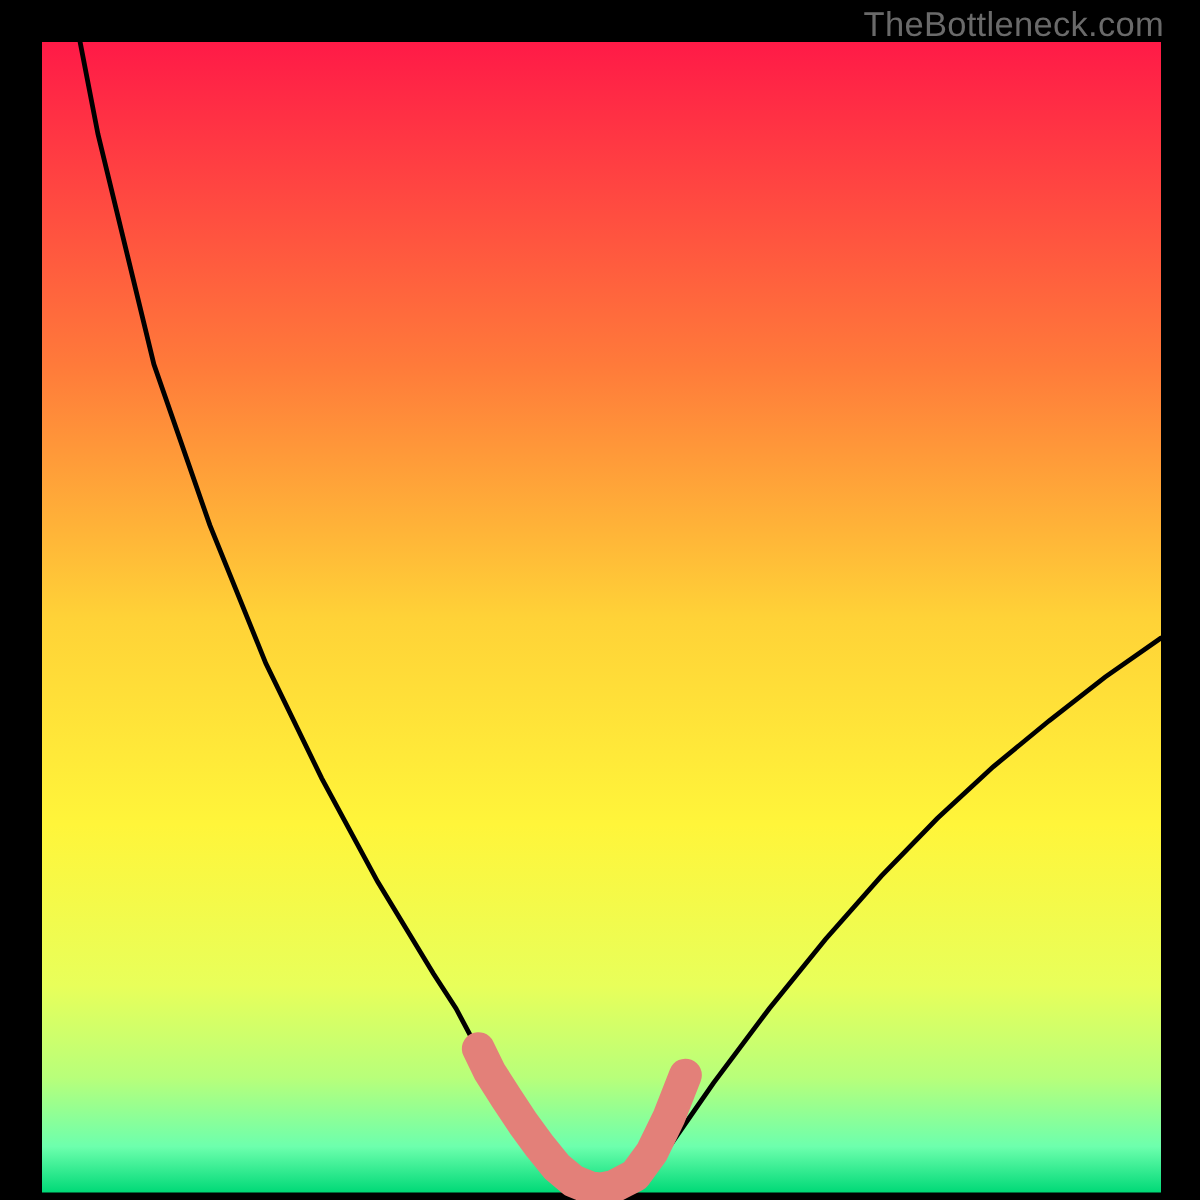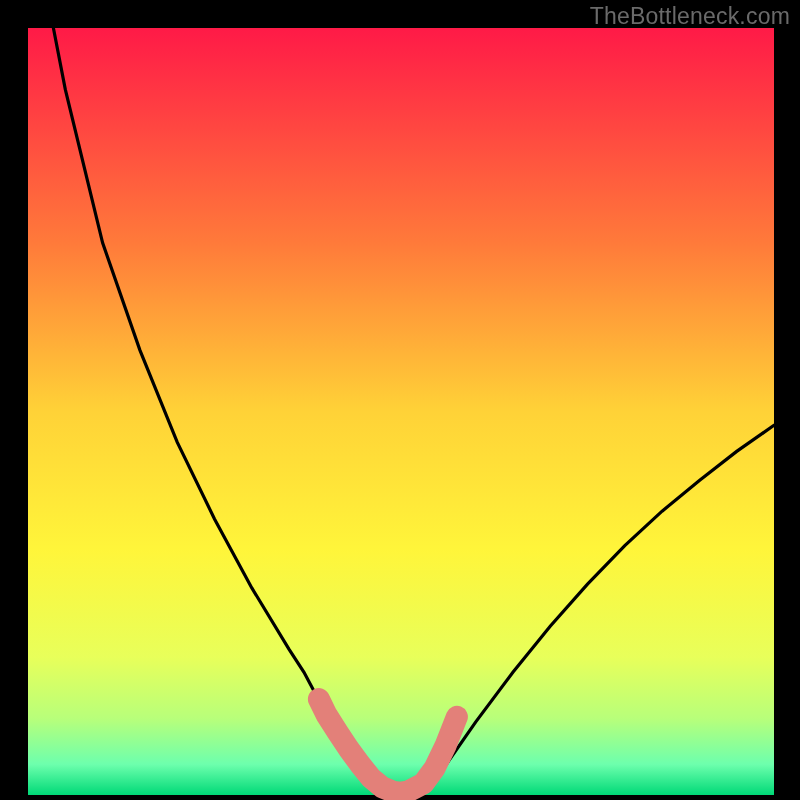--- a/index.html
+++ b/index.html
@@ -11,21 +11,21 @@
     overflow: hidden;
   }
   .wrap {
     position: relative;
     width: 800px;
     height: 800px;
   }
   .watermark {
     position: absolute;
     top: 3px;
-    right: 10px;
+    right: 24px;
     font-family: Arial, Helvetica, sans-serif;
     font-size: 23px;
     color: #6a6a6a;
     letter-spacing: 0.2px;
     font-weight: 500;
   }
   svg {
     position: absolute;
     top: 0;
     left: 0;

